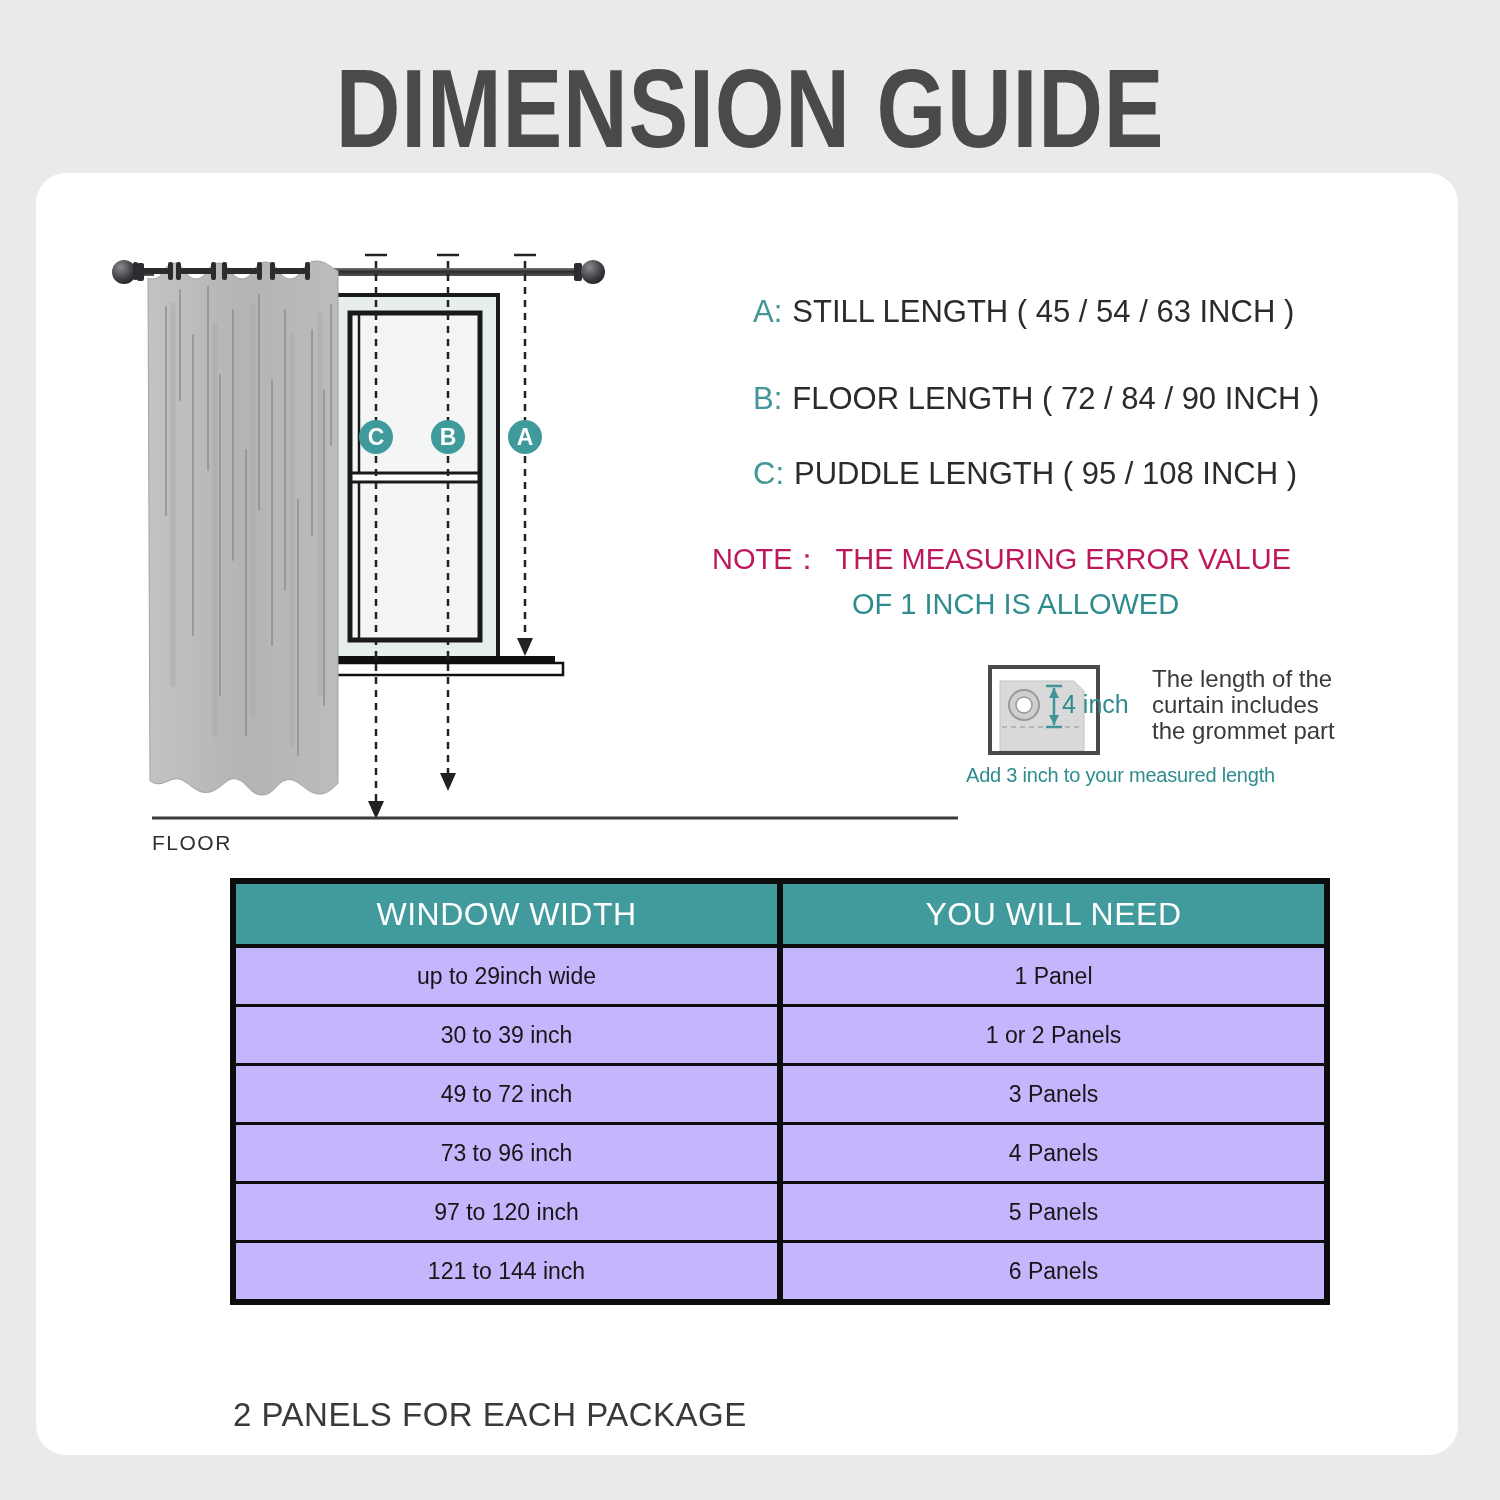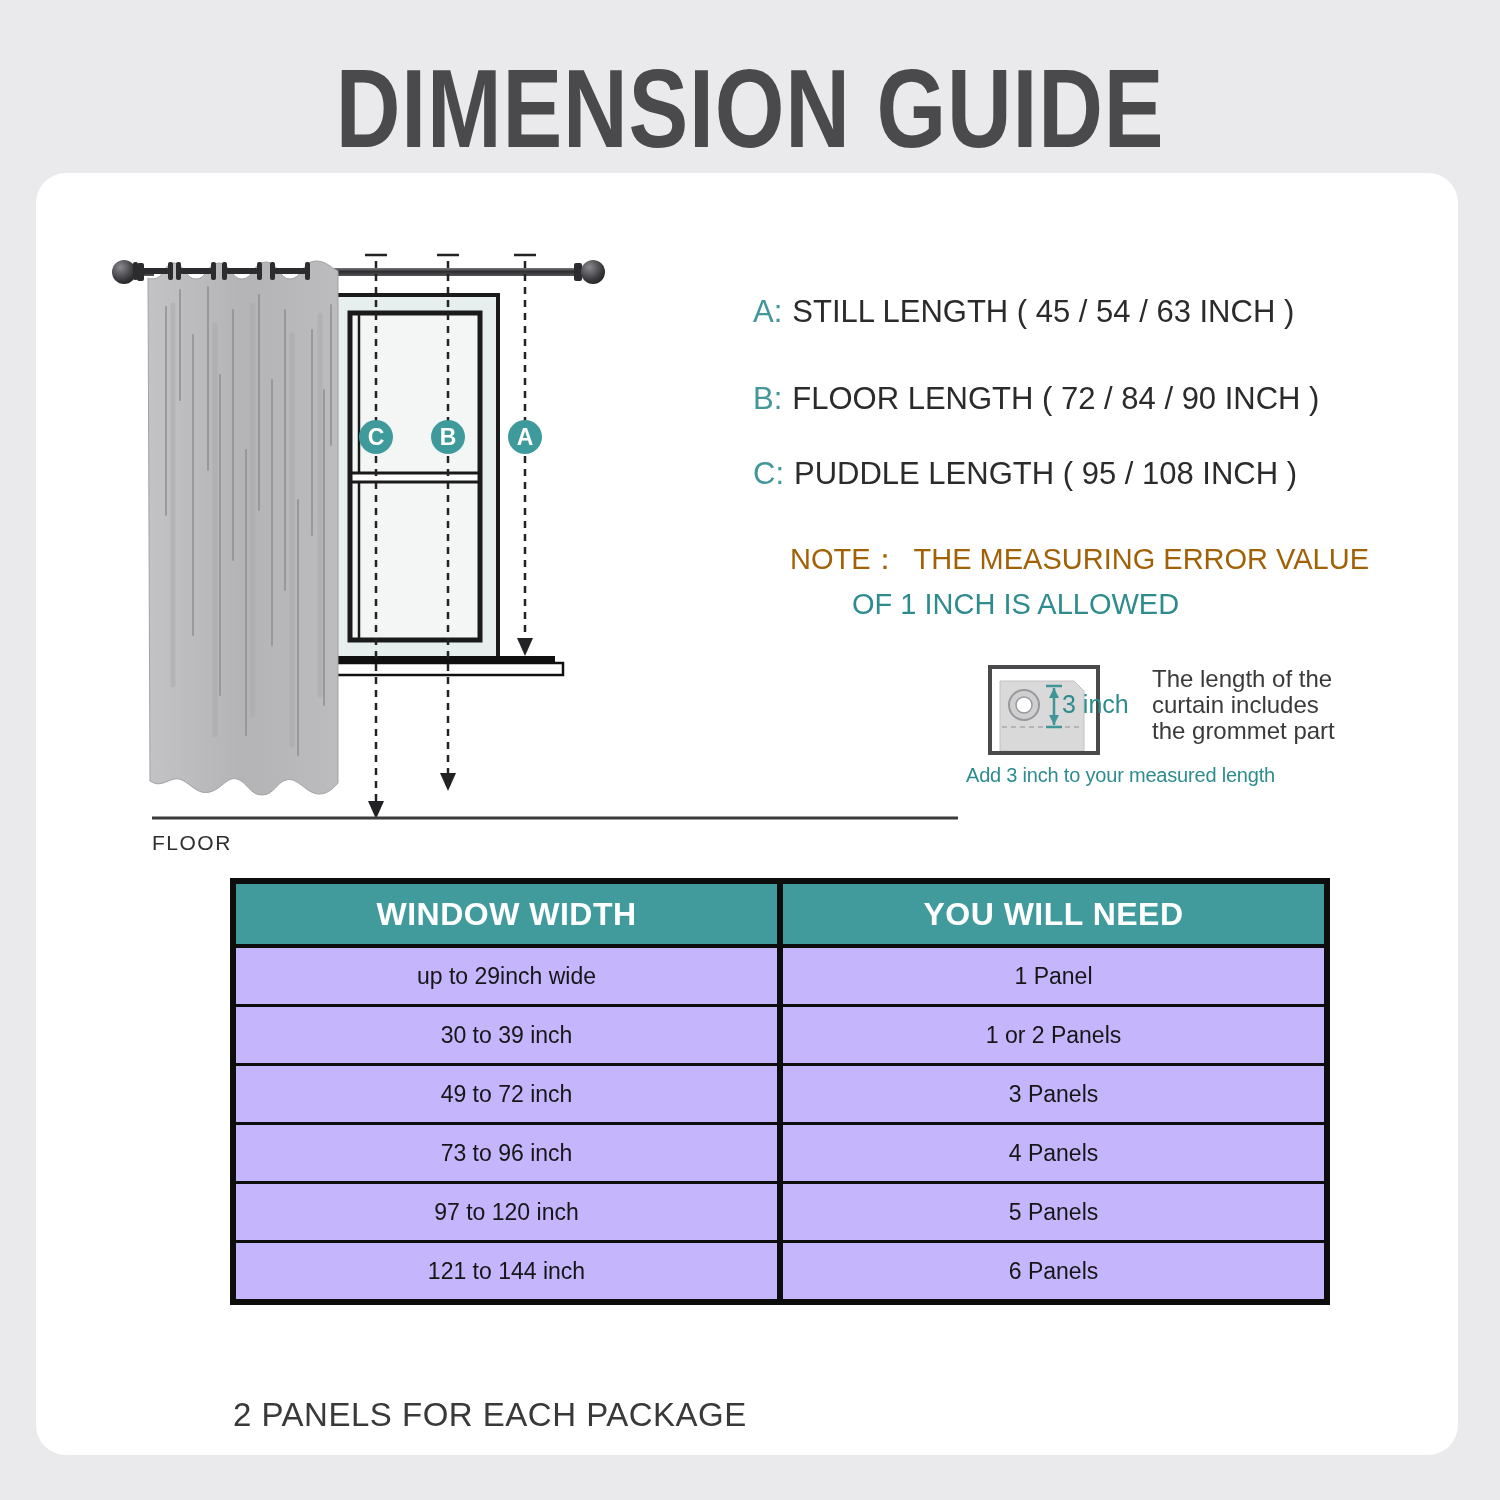--- a/index.html
+++ b/index.html
@@ -15,21 +15,21 @@
     transform:scaleX(0.8);white-space:nowrap;
   }
   .panel{
     position:absolute;left:36px;top:173px;width:1422px;height:1282px;
     background:#ffffff;border-radius:30px;
   }
   .diagram-svg{position:absolute;left:60px;top:215px;width:900px;height:645px;}
 
   .legend-line{position:absolute;left:753px;font-size:31px;color:#2b2b2d;white-space:nowrap;letter-spacing:0px;}
   .legend-key{color:#43969a;margin-right:10px;}
-  .note-line1{position:absolute;left:790px;top:540px;font-size:29px;color:#a16207;white-space:nowrap;}
+  .note-line1{position:absolute;left:712px;top:540px;font-size:29px;color:#be185d;white-space:nowrap;}
   .note-label{margin-right:14px;}
   .note-line2{position:absolute;left:852px;top:588px;font-size:29px;color:#2e8c8e;white-space:nowrap;}
 
   .grommet-box{
     position:absolute;left:988px;top:665px;width:104px;height:82px;
     background:#ffffff;border:4px solid #4a4a4c;
   }
   .grommet-measure{
     position:absolute;left:1062px;top:690px;font-size:25px;color:#2e8c8e;white-space:nowrap;z-index:5;
   }
@@ -39,21 +39,21 @@
   .grommet-add{
     position:absolute;left:966px;top:764px;font-size:20px;color:#2e8c8e;white-space:nowrap;letter-spacing:-0.2px;
   }
 
   table.panels{
     position:absolute;left:230px;top:878px;width:1100px;
     border-collapse:collapse;table-layout:fixed;background:#fff;
     border:6px solid #0d0d0d;
   }
   table.panels th{
-    background:#419b9d;color:#ffffff;font-size:32px;font-weight:bold;
+    background:#419b9d;color:#ffffff;font-size:32px;font-weight:normal;
     height:58px;text-align:center;border-bottom:4px solid #0d0d0d;letter-spacing:0.5px;
   }
   table.panels td{
     height:54px;text-align:center;font-size:23px;color:#161616;
     border-top:3px solid #0d0d0d;background:#c4b5fd;
   }
   table.panels .col-divider{border-right:6px solid #0d0d0d;}
   .table-footer{
     position:absolute;left:233px;top:1396px;font-size:33px;color:#39393b;
     letter-spacing:0.5px;white-space:nowrap;
@@ -224,21 +224,21 @@
       <line x1="54" y1="17" x2="70" y2="17"></line>
       <line x1="54" y1="58" x2="70" y2="58"></line>
       <line x1="62" y1="19" x2="62" y2="56"></line>
     </g>
     <g fill="#3f9597">
       <polygon points="62,19 57,29 67,29"></polygon>
       <polygon points="62,56 57,46 67,46"></polygon>
     </g>
   </svg>
 </div>
-<div class="grommet-measure">3 inch</div>
+<div class="grommet-measure">4 inch</div>
 <div class="grommet-desc">
   <div>The length of the</div>
   <div>curtain includes</div>
   <div>the grommet part</div>
 </div>
 <div class="grommet-add">Add 3 inch to your measured length</div>
 
 <table class="panels">
   <thead>
     <tr>

